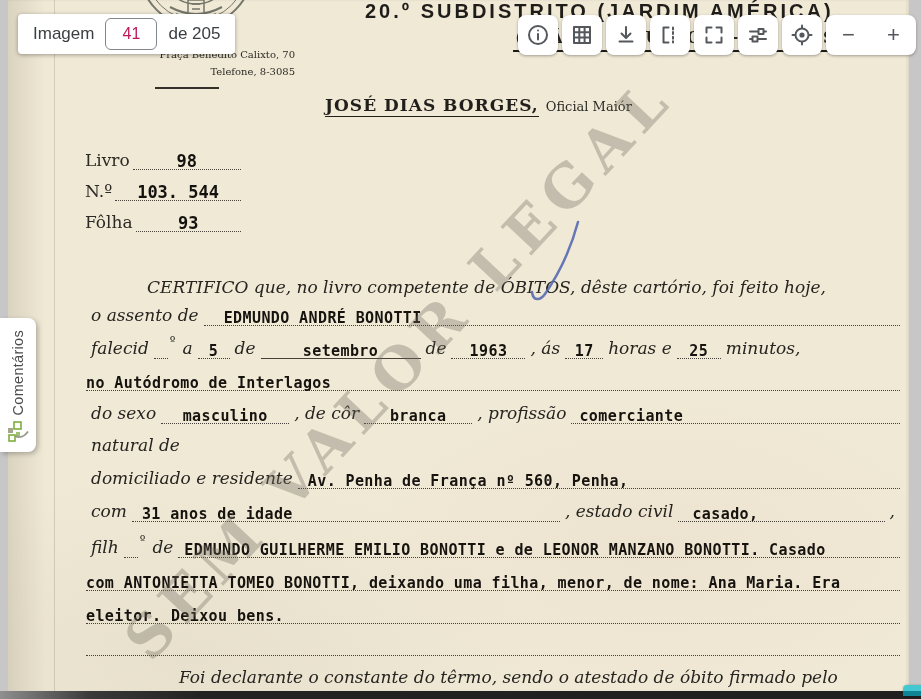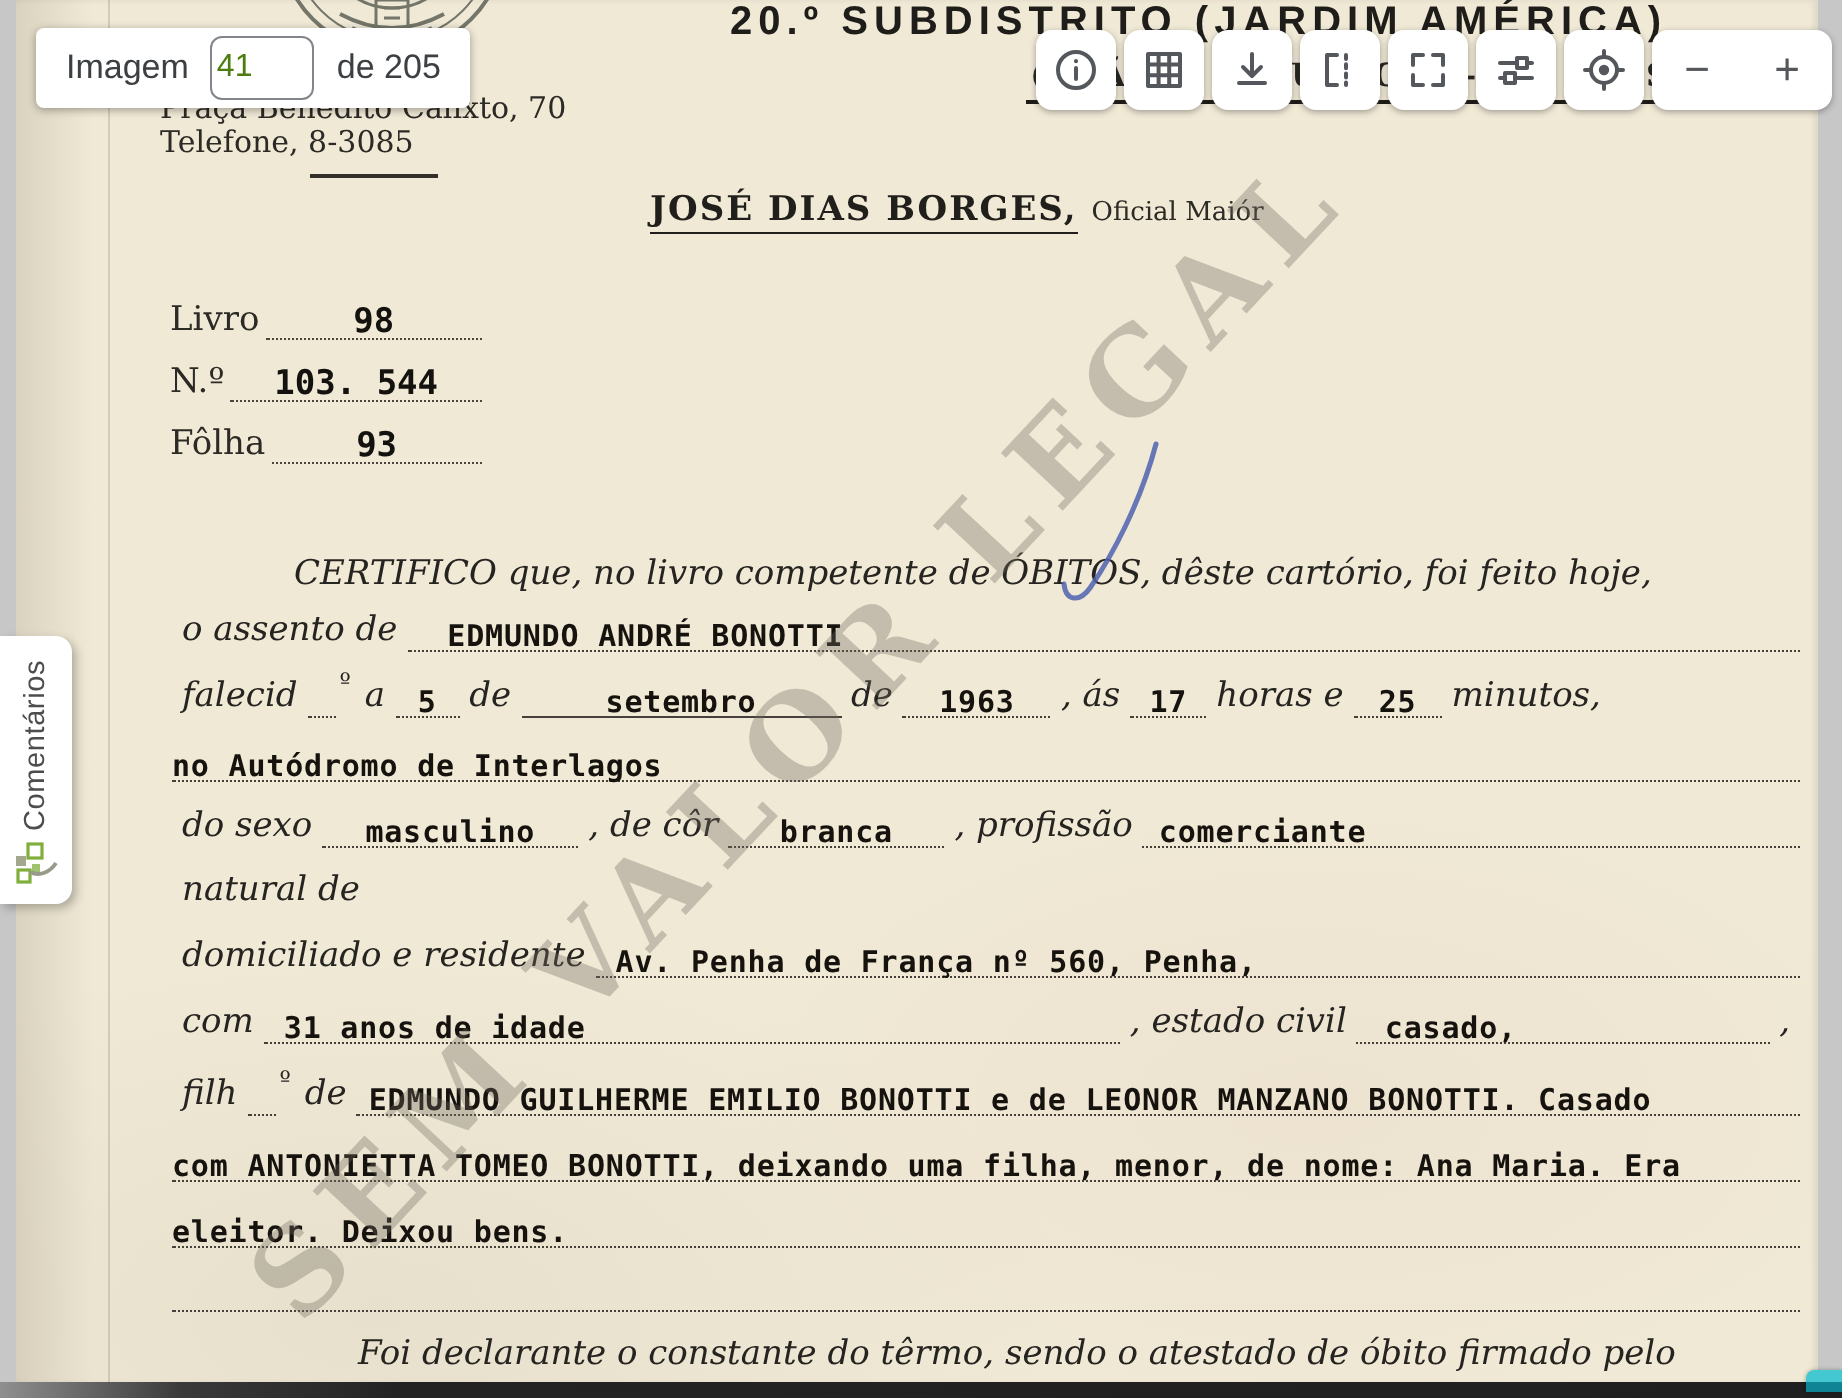--- a/index.html
+++ b/index.html
@@ -15,21 +15,21 @@
     box-shadow:inset -2px 0 3px rgba(0,0,0,.08);}
   .foldline{position:absolute;left:46px;top:0;bottom:0;width:1px;background:rgba(110,100,80,.22);}
 
   
   .roman{font-family:"DejaVu Serif","Liberation Serif",serif;color:#2c2a25;}
   .docTitle{position:absolute;left:357px;top:0px;width:545px;font-family:"Liberation Sans",sans-serif;
     font-weight:bold;font-size:20px;letter-spacing:3px;color:#1f1d1a;white-space:nowrap;}
   .docSubtitle{position:absolute;left:505px;top:28px;width:382px;text-align:center;
     font-family:"DejaVu Serif",serif;font-weight:bold;font-size:16px;letter-spacing:8px;color:#26241f;
     border-bottom:2px solid #1d1b17;padding-bottom:3px;white-space:nowrap;overflow:hidden;}
-  .addr{position:absolute;left:72px;top:46px;width:215px;text-align:left;font-size:15px;line-height:17px;}
+  .addr{position:absolute;left:72px;top:46px;width:215px;text-align:right;font-size:10px;line-height:17px;}
   .addrRule{position:absolute;left:147px;top:87px;width:64px;border-top:2px solid #33302a;}
   .officials{position:absolute;left:317px;top:95px;width:560px;}
   .offRow{white-space:nowrap;margin-bottom:7px;}
   .offName{font-family:"DejaVu Serif",serif;font-weight:bold;font-size:17px;letter-spacing:1px;
     color:#211f1b;border-bottom:1.6px solid #211f1b;padding-bottom:1px;}
   .offRole{font-family:"DejaVu Serif",serif;font-size:13px;color:#2c2a25;margin-left:7px;}
 
   
   .fields{position:absolute;left:77px;top:144px;width:156px;}
   .fieldrow{display:flex;align-items:center;height:31px;}
@@ -54,22 +54,22 @@
   
   .watermark{position:absolute;left:128px;top:616px;transform:rotate(-47deg);transform-origin:0 50%;
      font-family:"DejaVu Serif",serif;font-weight:bold;font-size:58px;letter-spacing:9px;
      color:rgba(112,106,93,.34);white-space:nowrap;pointer-events:none;}
   .inklayer{position:absolute;inset:0;pointer-events:none;}
 
   
   .navbox{position:absolute;left:18px;top:14px;height:40px;background:#fff;border-radius:4px;
      box-shadow:0 1px 4px rgba(0,0,0,.35);display:flex;align-items:center;gap:11px;padding:0 15px;
      color:#3c4043;font-size:17px;}
-  .navinput{width:46px;height:28px;border:1px solid #80868b;border-radius:6px;
-     font-size:16px;color:#4d7c0f;font-family:"Liberation Sans",sans-serif;background:#fff;}
+  .navinput{width:46px;height:28px;border:1px solid #80868b;border-radius:6px;text-align:center;
+     font-size:16px;color:#be185d;font-family:"Liberation Sans",sans-serif;background:#fff;}
   .toolbar-btn{position:absolute;top:15px;width:40px;height:40px;background:#fff;border-radius:8px;
      box-shadow:0 1px 3px rgba(40,40,40,.4);display:flex;align-items:center;justify-content:center;
      border:none;padding:0;cursor:pointer;}
   .toolbar-btn svg{stroke:#54585c;fill:none;stroke-width:2;stroke-linecap:round;stroke-linejoin:round;}
   .zoomgroup{position:absolute;top:15px;left:826px;width:90px;height:40px;background:#fff;border-radius:8px;
      box-shadow:0 1px 3px rgba(40,40,40,.4);display:flex;align-items:center;justify-content:space-around;
      font-size:22px;color:#54585c;}
   .zoomgroup span{cursor:pointer;line-height:1;padding:4px 6px;}
 
   .commtab{position:absolute;left:0;top:318px;width:36px;height:134px;background:#fff;

